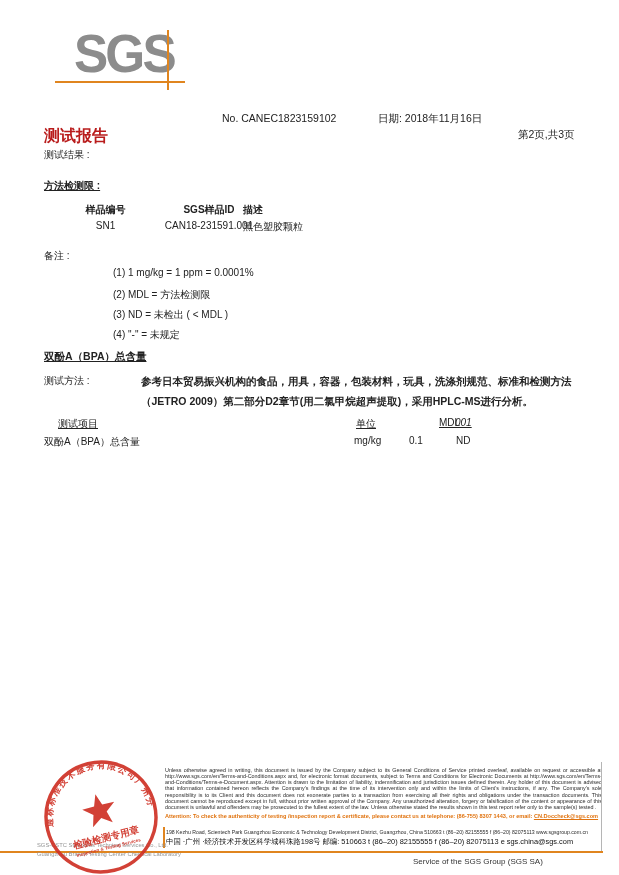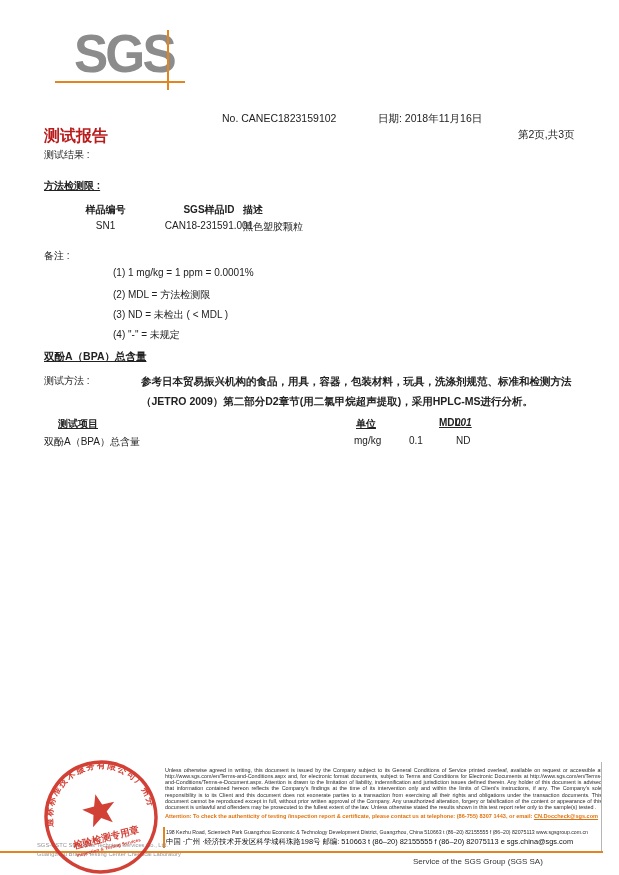--- a/index.html
+++ b/index.html
@@ -46,21 +46,21 @@
   .note { left: 113px; font-size: 10px; }
   .note-0 { top: 267px; text-align: right; } .note-1 { top: 288px; }
   .note-2 { top: 308px; } .note-3 { top: 328px; }
 
   .bpa-heading { left: 44px; top: 350px; font-size: 10.5px; font-weight: bold; text-decoration: underline; }
 
   .method-label { left: 44px; top: 374px; font-size: 10px; }
   .method-text  { left: 141px; top: 371px; width: 452px; font-size: 10.5px; line-height: 20px; font-weight: bold; }
 
   .rt { font-size: 10px; }
-  .rt-head { top: 417px; font-weight: bold; text-decoration: underline; }
+  .rt-head { top: 417px; font-weight: normal; text-decoration: underline; }
   .rt-row  { top: 435px; }
   .rt-c1h { left: 58px; }  .rt-c1 { left: 44px; }
   .rt-c2  { left: 356px; } .rt-c2v { left: 354px; }
   .rt-c3  { left: 407px; padding-left: 32px; } .rt-c3v { left: 409px; }
   .rt-c4  { left: 455px; font-style: italic; } .rt-c4v { left: 456px; }
 
   
   .legal {
     left: 165px; top: 767px; width: 437px;
     font-size: 5.4px; line-height: 6.15px;

